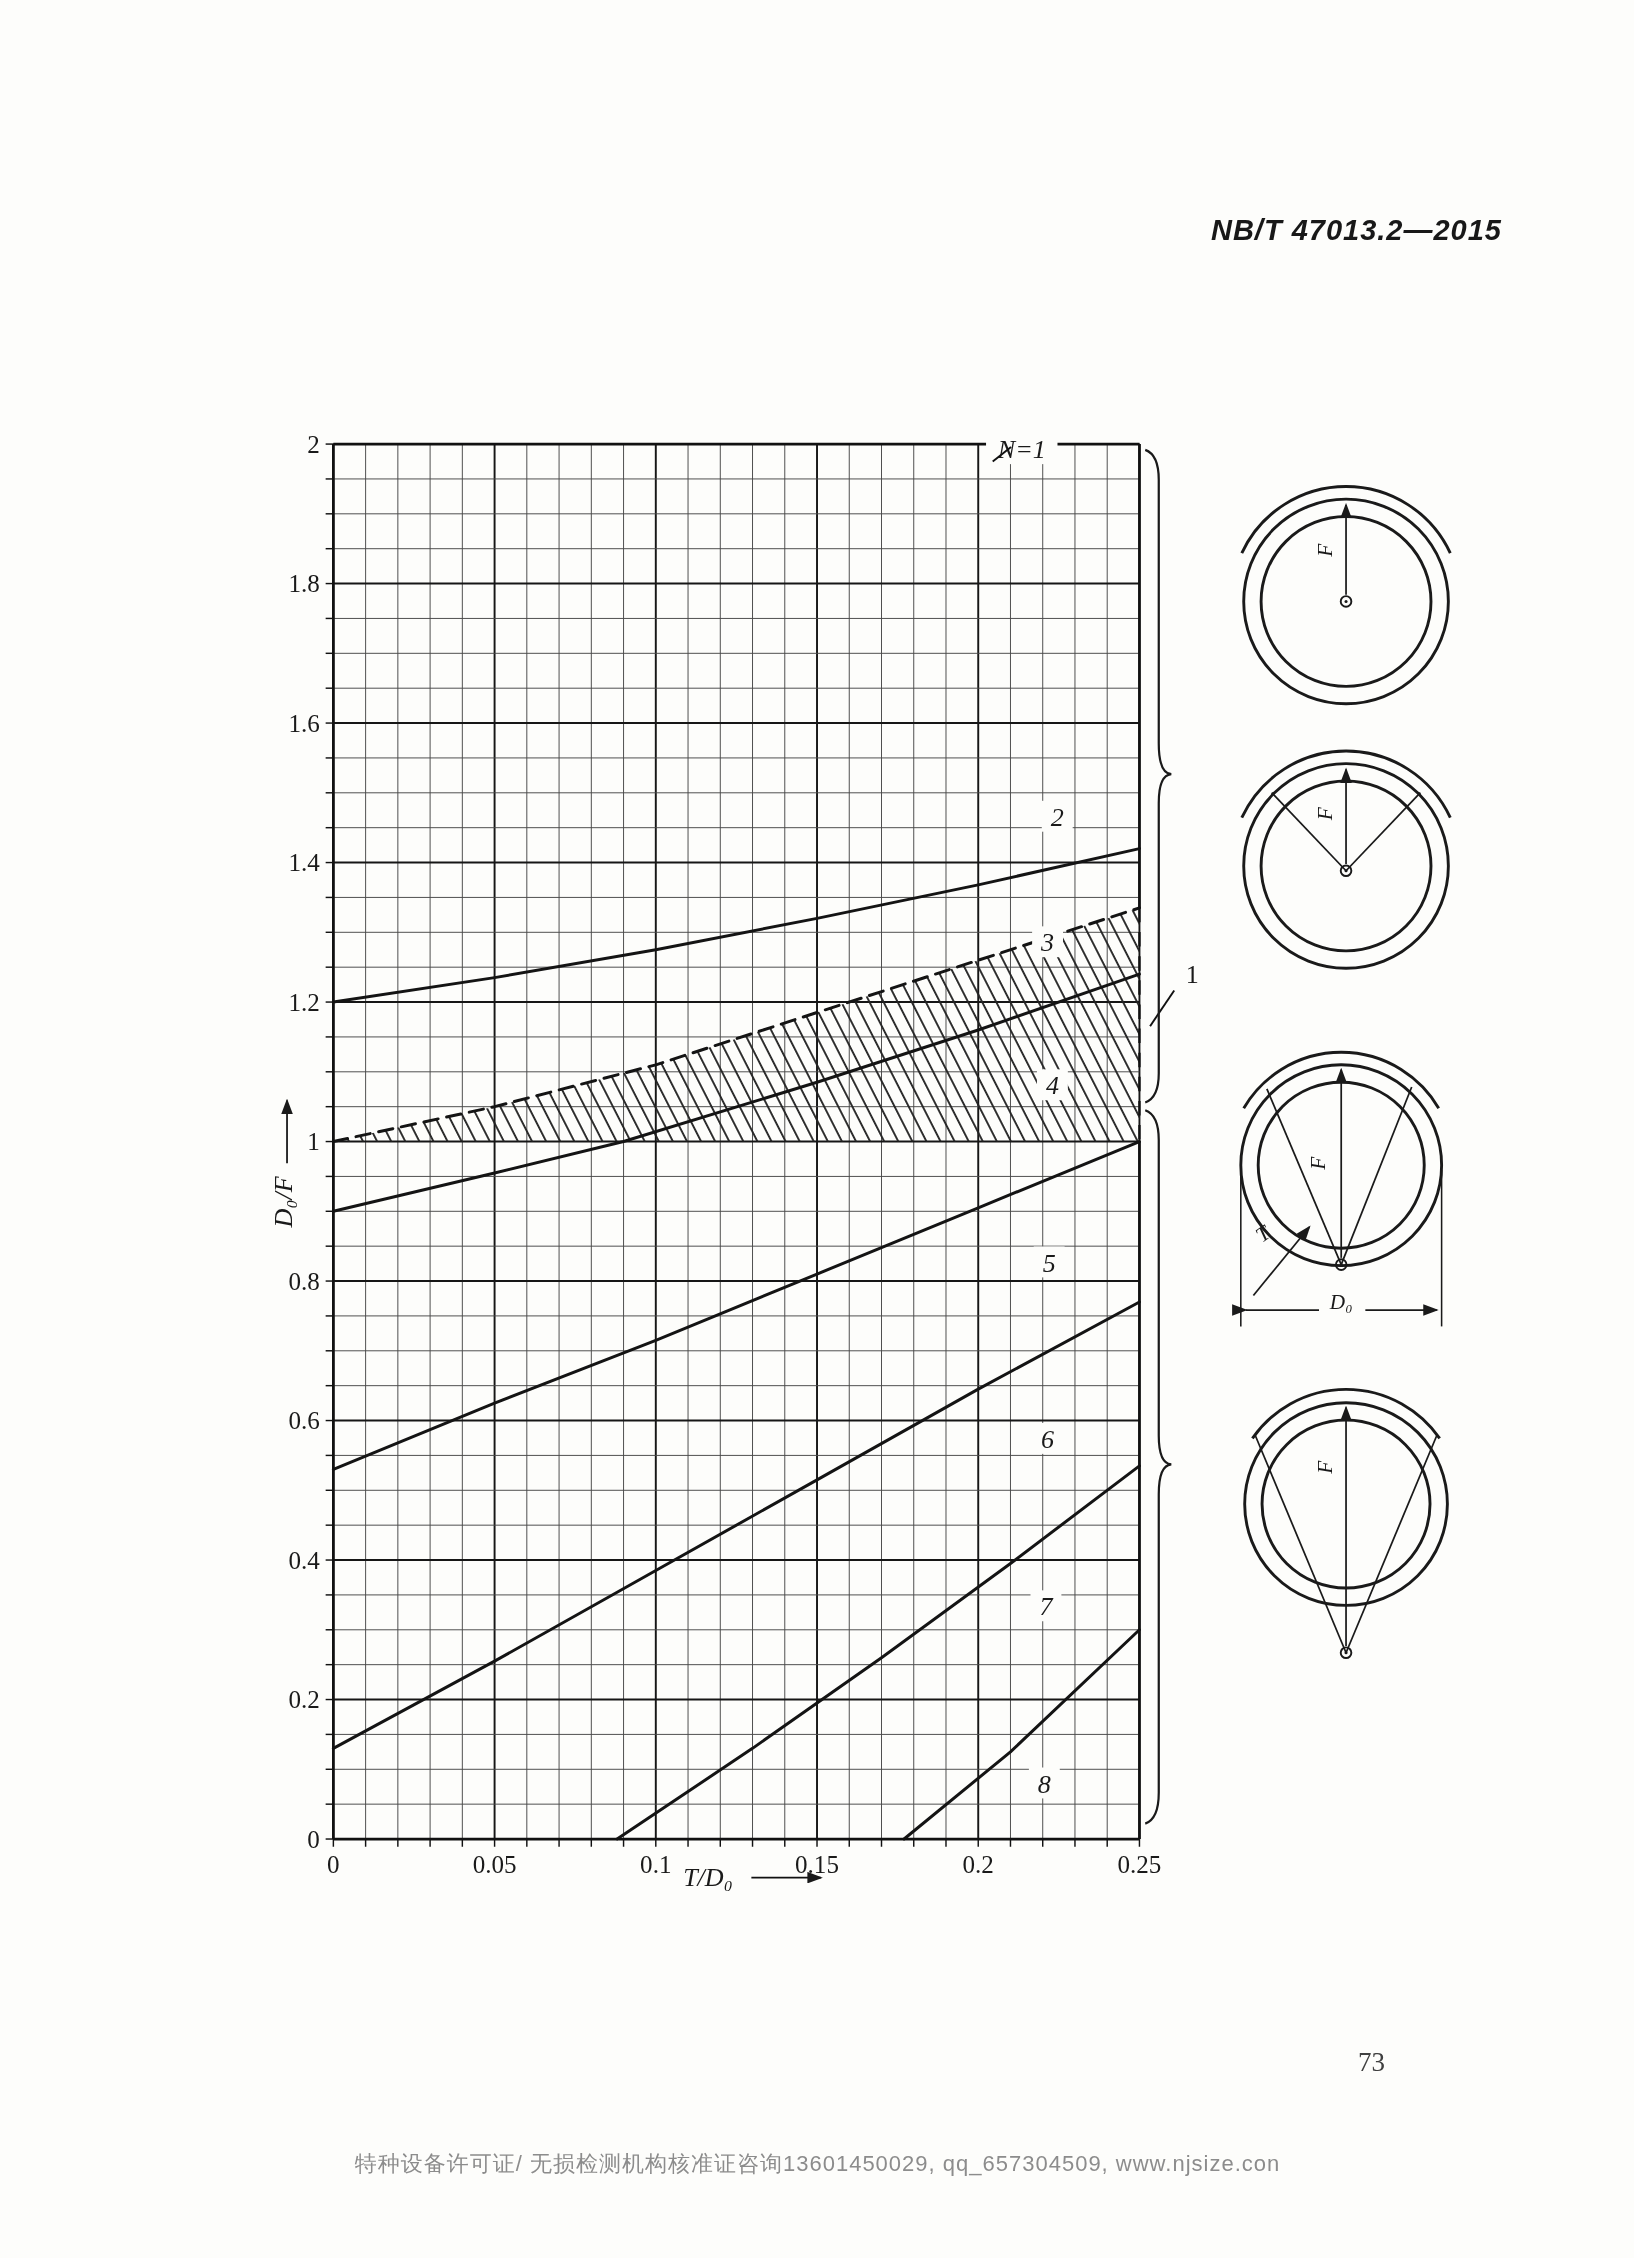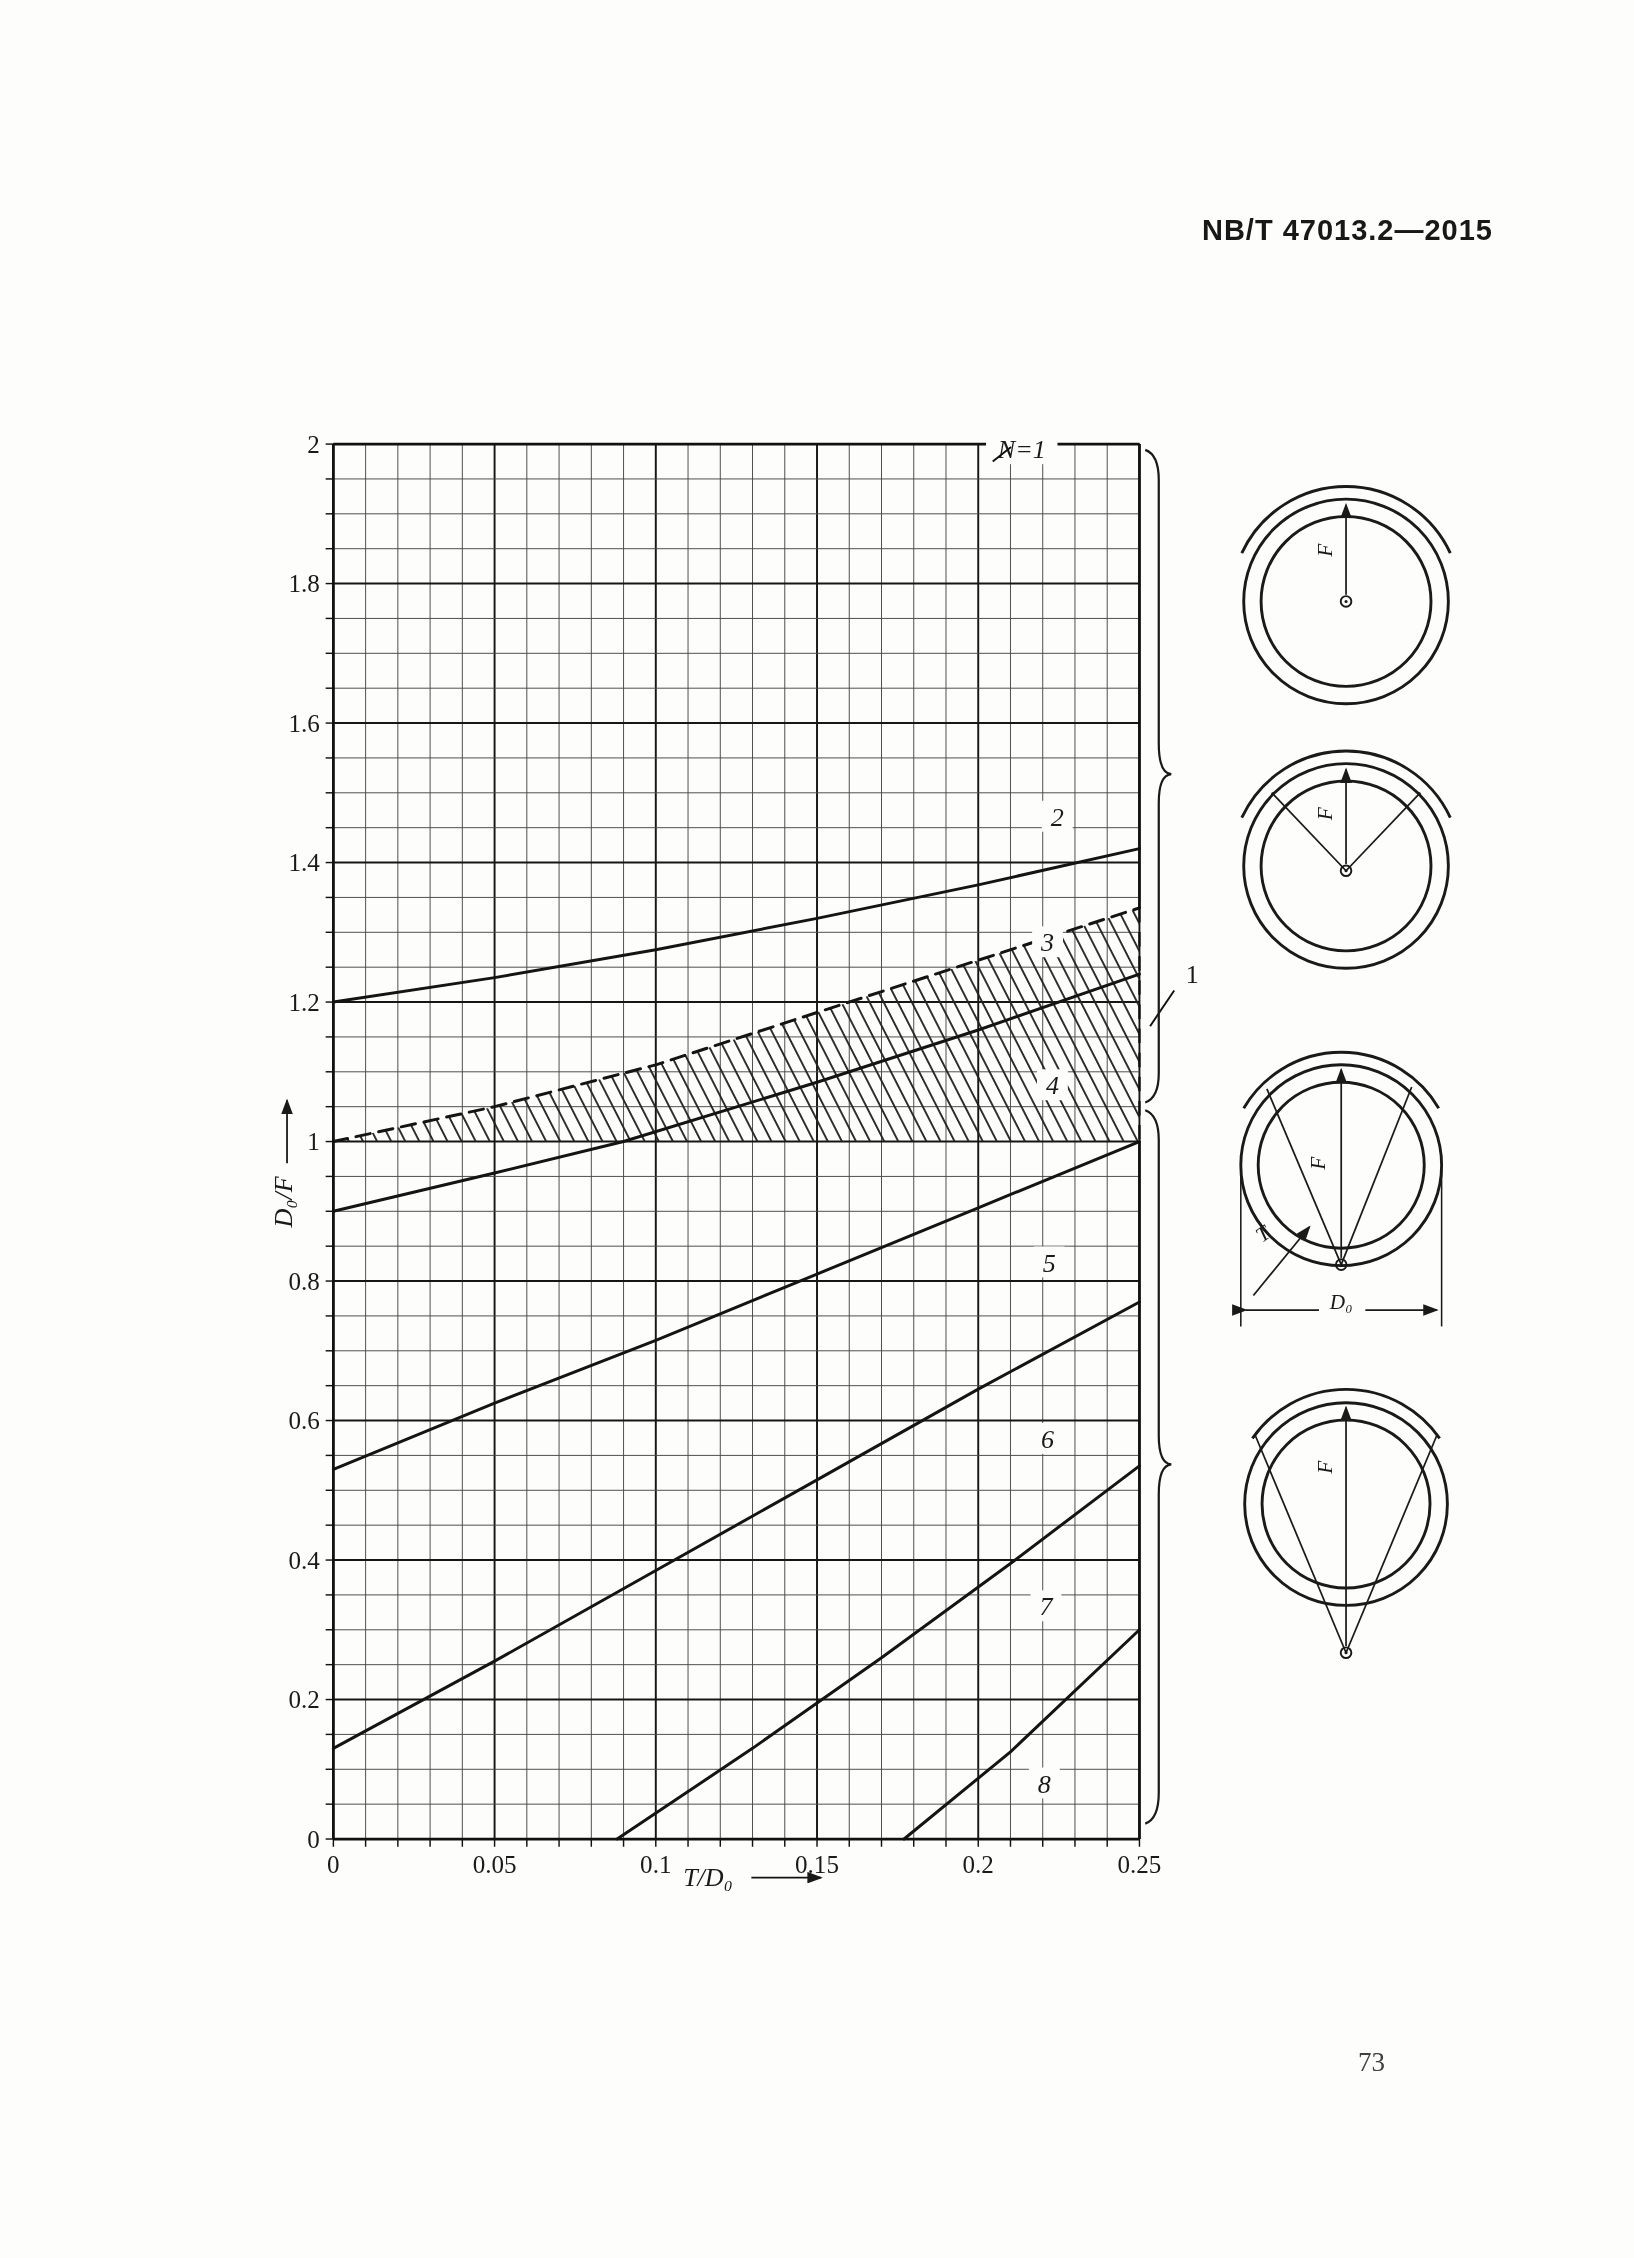--- a/index.html
+++ b/index.html
@@ -2,23 +2,23 @@
 <html><head>
 <meta charset="utf-8">
 <style>
   html,body{margin:0;padding:0;background:#e8e8e8;}
   .page{
     position:relative;width:1635px;height:2258px;margin:0 auto;
     background:#fdfdfb;overflow:hidden;
     font-family:"Liberation Serif",serif;color:#1c1c1c;
   }
   .doc-number{
-    position:absolute;top:214px;right:142px;
+    position:absolute;top:214px;right:133px;
     font-family:"Liberation Sans",sans-serif;
-    font-weight:700;font-size:29px;letter-spacing:1px;color:#181818;
+    font-weight:700;font-size:29px;letter-spacing:1px;color:#181818;font-style:italic;
   }
   .caption{
     position:absolute;top:1916px;left:270px;width:1120px;
     text-align:center;font-weight:700;font-size:30px;color:#161616;
     font-family:"Liberation Sans",sans-serif;letter-spacing:1.9px;
   }
   .page-number{
     position:absolute;top:2047px;left:1358px;
     font-size:27px;color:#404040;
   }
@@ -325,14 +325,15 @@
       <circle cx="1394" cy="1712" r="5.5" fill="none" stroke="#1a1a1a" stroke-width="2"></circle>
       <circle cx="1394" cy="1712" r="1.6" fill="#1a1a1a"></circle>
       <line x1="1394" y1="1712" x2="1300" y2="1487" stroke="#1a1a1a" stroke-width="1.8"></line>
       <line x1="1394" y1="1712" x2="1488" y2="1487" stroke="#1a1a1a" stroke-width="1.8"></line>
       <line x1="1394" y1="1705" x2="1394" y2="1458" stroke="#1a1a1a" stroke-width="1.8" marker-end="url(#arr)"></line>
       <text class="diagram-label" transform="rotate(-90 1379 1520)" x="1379" y="1520" text-anchor="middle">F</text>
     </g>
   </svg>
 
   <div class="page-number">73</div>
+  <div class="footer-line">特种设备许可证/ 无损检测机构核准证咨询13601450029, qq_657304509, www.njsize.con</div>
 </div>
 
 
 </body></html>

